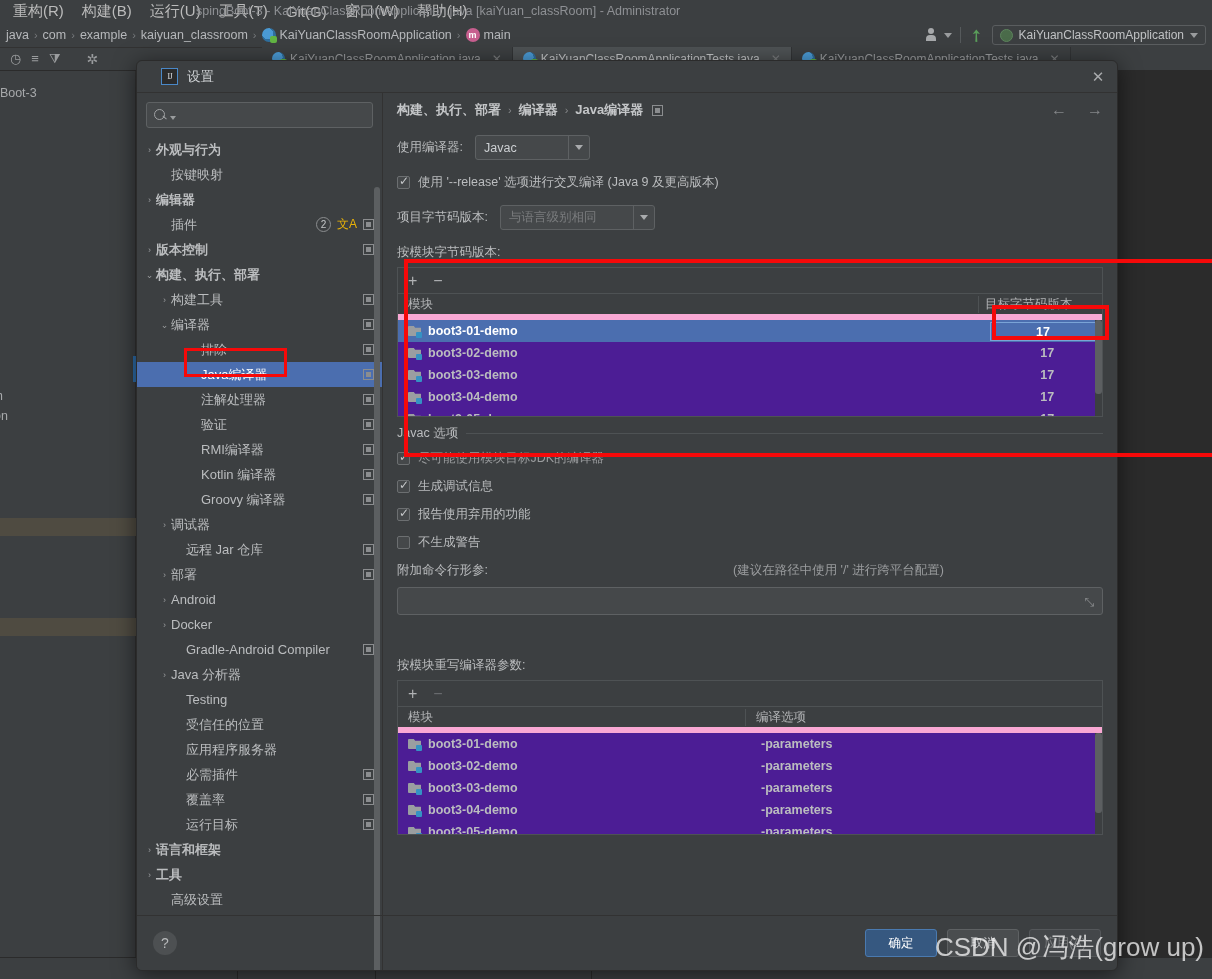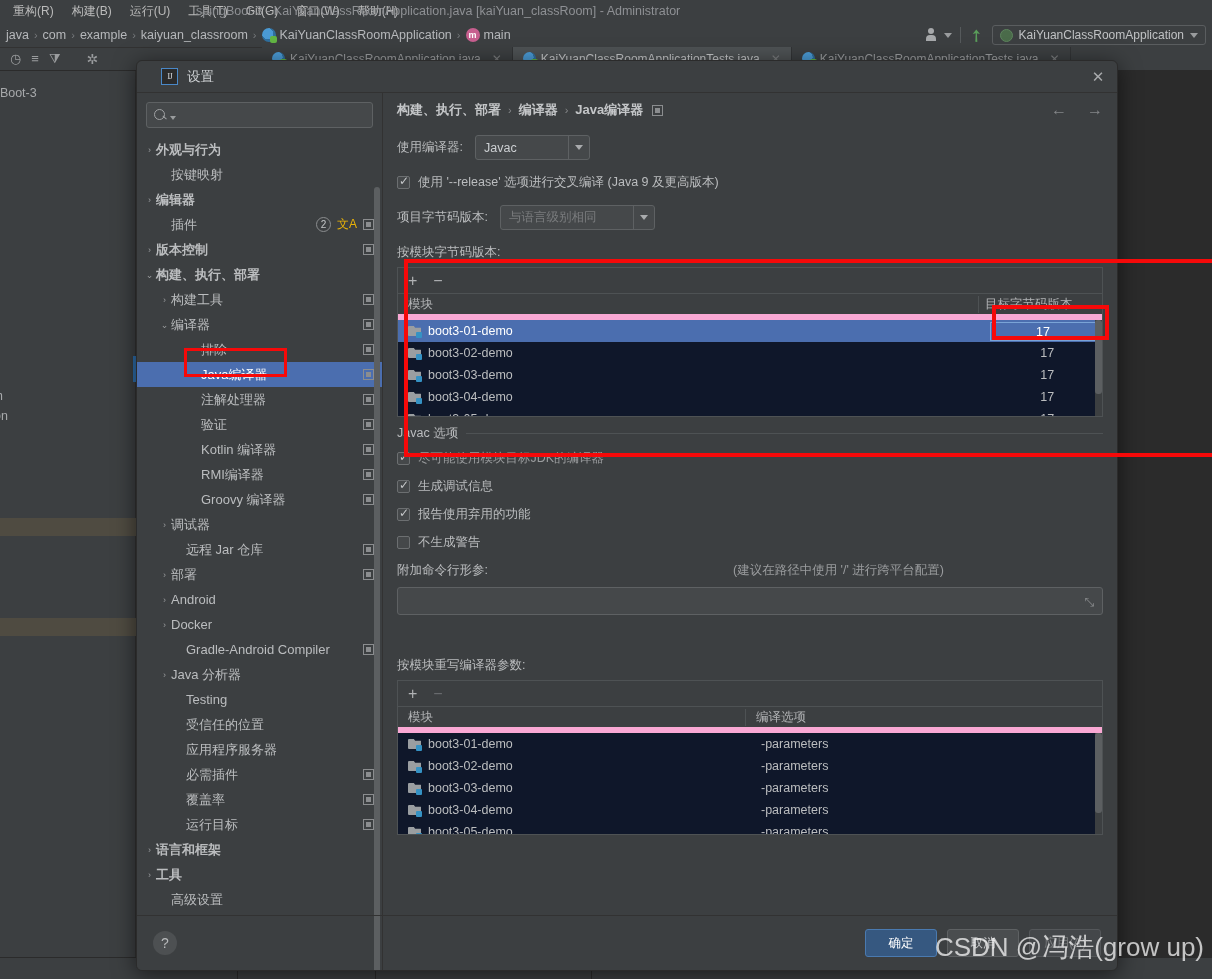--- a/index.html
+++ b/index.html
@@ -10,21 +10,21 @@
     overflow: hidden;
   }
   #root { position: relative; width: 1212px; height: 979px; background: #3c3f41; }
 
   
   .ide-menubar {
     position: absolute; left: 0; top: 0; width: 1212px; height: 22px;
     background: #3c3f41; display: flex; align-items: center; padding-left: 4px;
   }
   .menu-item {
-    font-size: 12px; color: #bbbbbb; padding: 2px 9px; white-space: nowrap; text-align: center;
+    font-size: 15px; color: #bbbbbb; padding: 2px 9px; white-space: nowrap; text-align: center;
   }
   .ide-window-title {
     position: absolute; left: 196px; top: 0; height: 22px;
     display: flex; align-items: center;
     font-size: 12.5px; color: #8e9094; white-space: nowrap;
   }
 
   .ide-navbar {
     position: absolute; left: 0; top: 22px; width: 960px; height: 26px;
     background: #3c3f41; border-bottom: 1px solid #323232;
@@ -194,21 +194,21 @@
   .section-label { font-size: 12.5px; color: #bbbdbf; margin-bottom: 6px; }
 
   
   .tbl-panel { border: 1px solid #4e5254; background: #3c3f41; }
   .tbl-toolbar { height: 26px; display: flex; align-items: center; padding-left: 10px; gap: 16px; border-bottom: 1px solid #4e5254;}
   .tb-btn { color: #b0b2b4; font-size: 16px; line-height: 16px; }
   .tb-btn.dim { color: #6a6d6f; }
   .tbl-head { height: 26px; display: flex; align-items: center; background: #3c3f41; border-bottom: 6px solid #f9a8d4; }
   .th { font-size: 12.5px; color: #b2b4b6; padding-left: 10px; white-space: nowrap; overflow: hidden; }
   .th + .th { border-left: 1px solid #4e5254; }
-  .tbl-body { background: #0f172a; position: relative; overflow: hidden; }
+  .tbl-body { background: #4c1d95; position: relative; overflow: hidden; font-weight: bold; }
   .trow { height: 22px; display: flex; align-items: center; font-size: 12.5px; color: #bbbdbf; }
   .trow.sel { background: #4b6eaf; color: #ffffff; }
   .mod-icon {
     width: 14px; height: 12px; margin: 0 6px 0 10px; position: relative; flex: 0 0 14px;
   }
   .mod-icon::before {
     content:''; position:absolute; left:0; top:1px; width:13px; height:10px;
     background:#9a9ea1; border-radius:1px 2px 2px 1px;
     clip-path: polygon(0 0, 45% 0, 55% 18%, 100% 18%, 100% 100%, 0 100%);
   }
@@ -455,29 +455,29 @@
               <span style="width: 51px; flex: 0 0 auto;"></span>
               <span class="tw-arrow"></span>
               <span>验证</span>
               <span class="tree-badge">
                 <span class="badge-copy"></span>
               </span>
             </div>
             <div class="tree-row">
               <span style="width: 51px; flex: 0 0 auto;"></span>
               <span class="tw-arrow"></span>
+              <span>RMI编译器</span>
+              <span class="tree-badge">
+                <span class="badge-copy"></span>
+              </span>
+            </div>
+            <div class="tree-row">
+              <span style="width: 51px; flex: 0 0 auto;"></span>
+              <span class="tw-arrow"></span>
               <span>Kotlin 编译器</span>
-              <span class="tree-badge">
-                <span class="badge-copy"></span>
-              </span>
-            </div>
-            <div class="tree-row">
-              <span style="width: 51px; flex: 0 0 auto;"></span>
-              <span class="tw-arrow"></span>
-              <span>RMI编译器</span>
               <span class="tree-badge">
                 <span class="badge-copy"></span>
               </span>
             </div>
             <div class="tree-row">
               <span style="width: 51px; flex: 0 0 auto;"></span>
               <span class="tw-arrow"></span>
               <span>Groovy 编译器</span>
               <span class="tree-badge">
                 <span class="badge-copy"></span>

